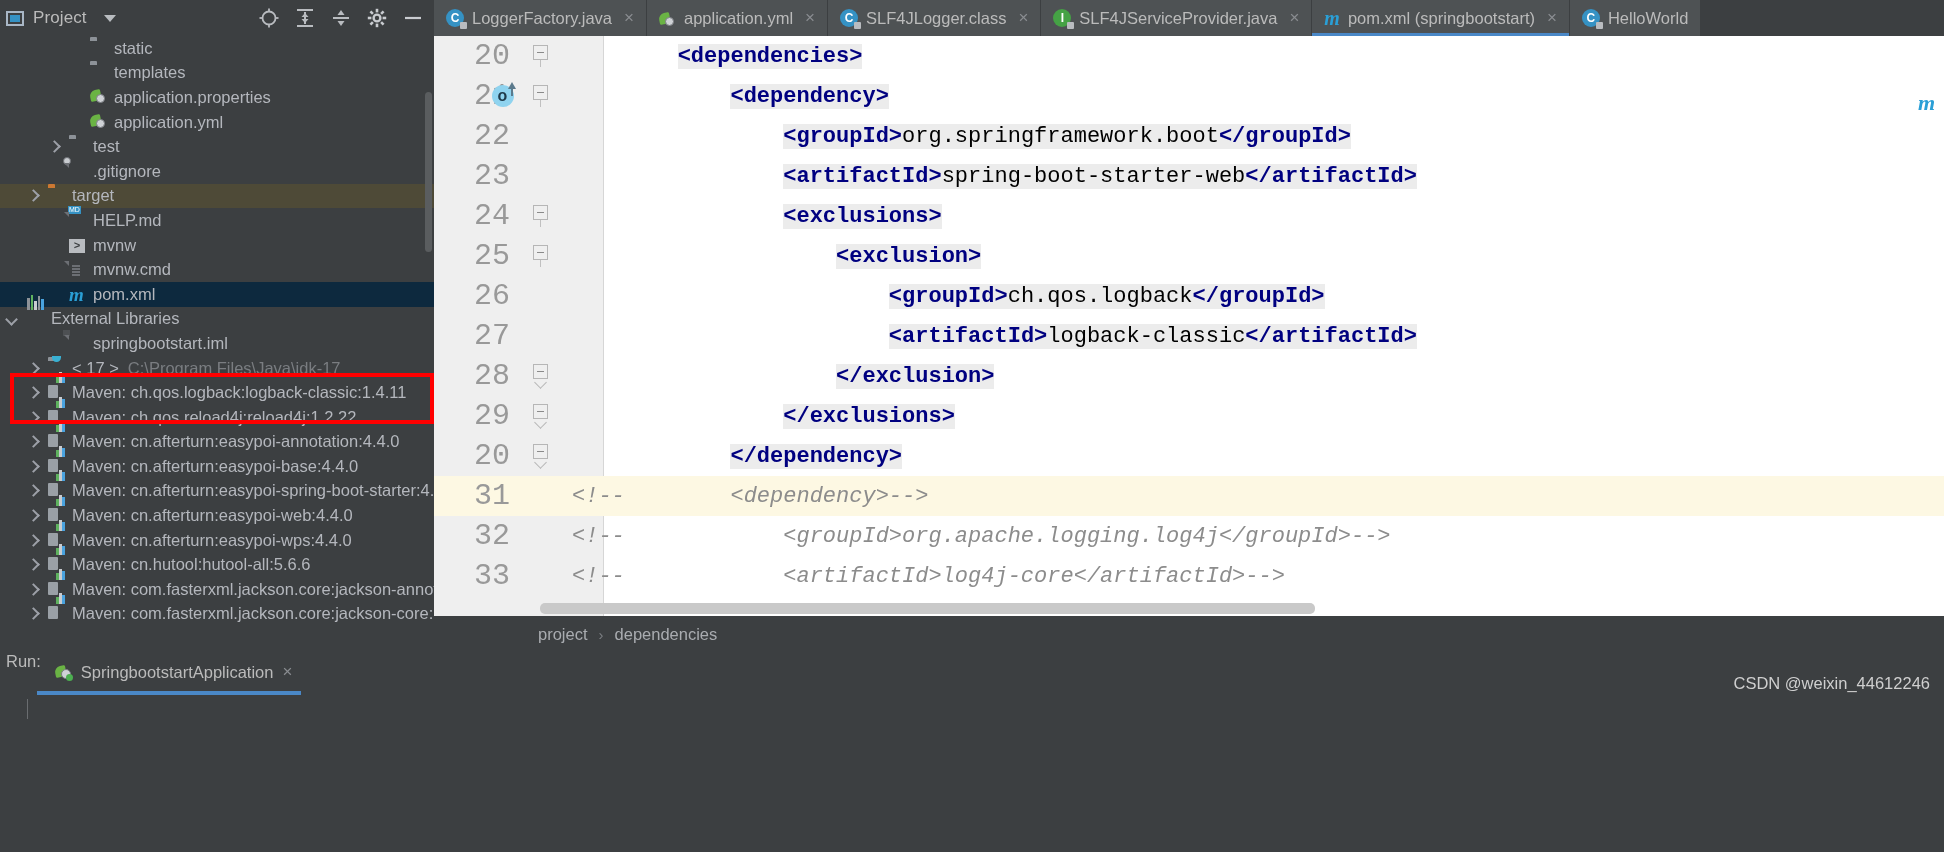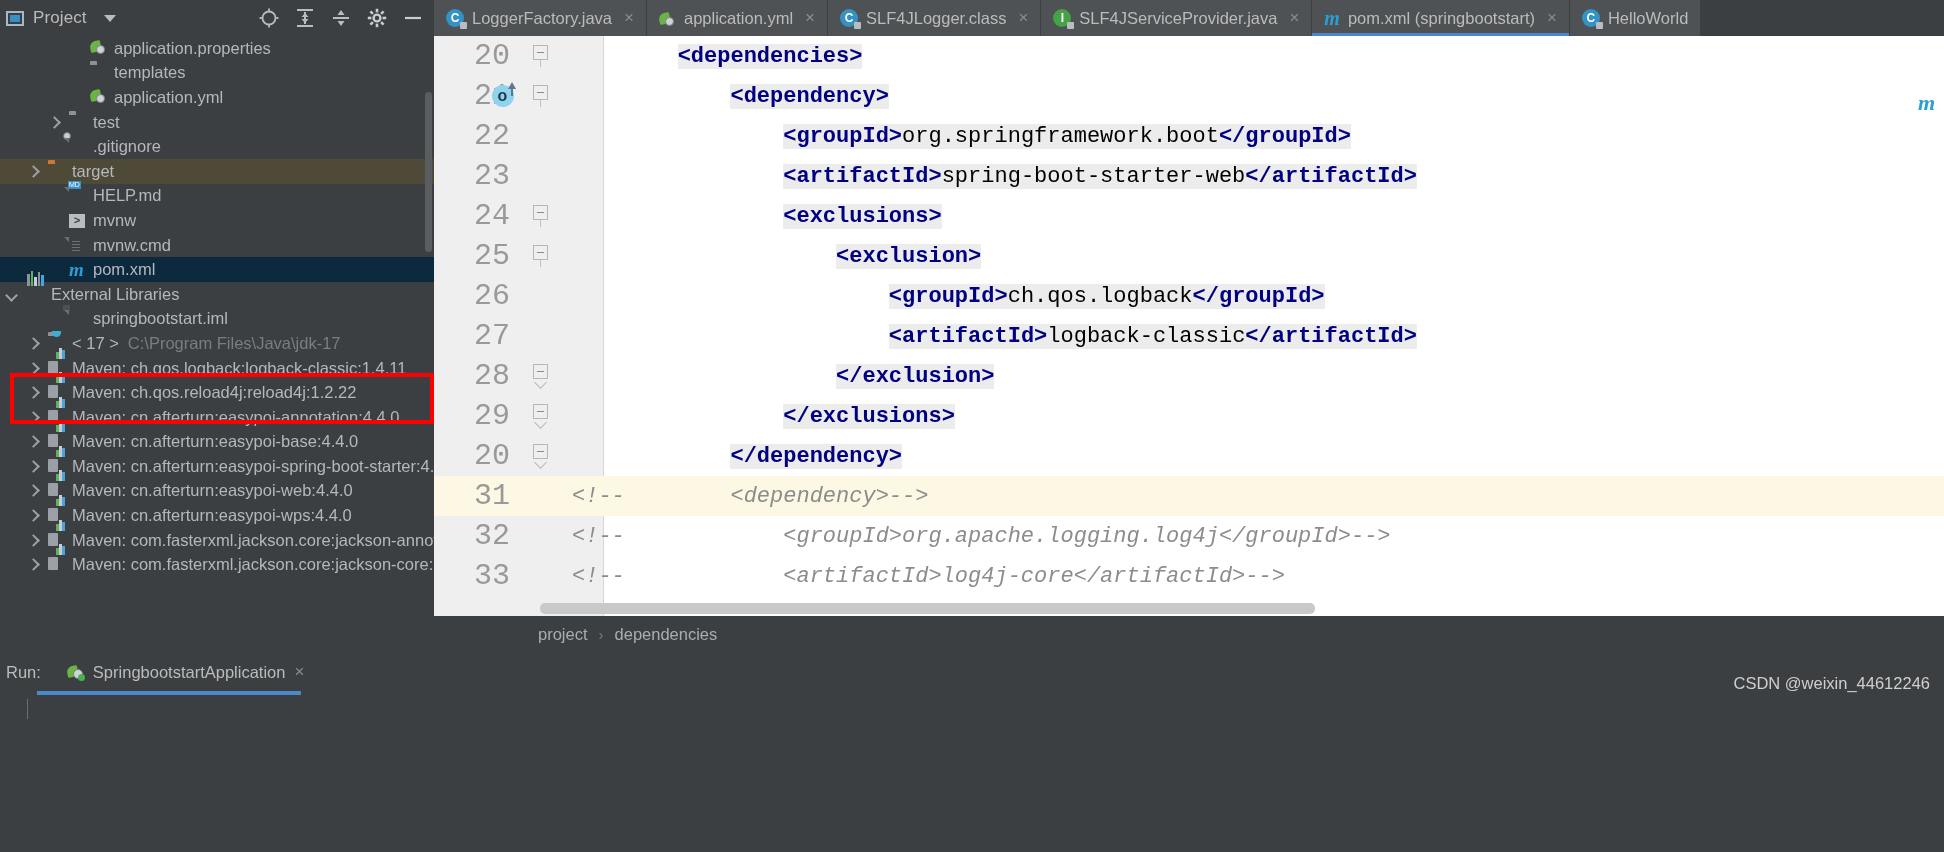--- a/index.html
+++ b/index.html
@@ -553,22 +553,21 @@
     position: absolute;
     left: 0; top: 652px;
     width: 1944px; height: 200px;
     background: #3c3f41;
   }
   .run-row {
     position: absolute;
     left: 0; top: 0;
     height: 40px;
     display: flex;
-    align-items: center;
-    gap: 26px;
+    gap: 14px;
     padding-left: 6px;
   }
   .run-label { color: #bbbbbb; font-size: 16.5px; }
   .run-tab {
     display: flex;
     align-items: center;
     gap: 9px;
     color: #bbbbbb;
     font-size: 16.5px;
   }
@@ -672,28 +671,34 @@
         <svg class="tool-ico" viewBox="0 0 22 22">
           <line x1="3" y1="11" x2="19" y2="11" stroke="#c9ccd0" stroke-width="2.2"></line>
         </svg>
       </div>
     </div>
 
     <div class="tree" id="tree-root">
         <div class="trow">
           <span style="flex: 0 0 69px;"></span>
           <span class="arrow " style="margin-right: 8px;"></span>
-          <span class="ficon"><span class="leaf"></span></span>
-          <span class="tlabel">application.properties</span>
+          <span class="ficon"><span class="folder"></span></span>
+          <span class="tlabel">static</span>
         </div>
         <div class="trow">
           <span style="flex: 0 0 69px;"></span>
           <span class="arrow " style="margin-right: 8px;"></span>
           <span class="ficon"><span class="folder"></span></span>
           <span class="tlabel">templates</span>
+        </div>
+        <div class="trow">
+          <span style="flex: 0 0 69px;"></span>
+          <span class="arrow " style="margin-right: 8px;"></span>
+          <span class="ficon"><span class="leaf"></span></span>
+          <span class="tlabel">application.properties</span>
         </div>
         <div class="trow">
           <span style="flex: 0 0 69px;"></span>
           <span class="arrow " style="margin-right: 8px;"></span>
           <span class="ficon"><span class="leaf"></span></span>
           <span class="tlabel">application.yml</span>
         </div>
         <div class="trow">
           <span style="flex: 0 0 48px;"></span>
           <span class="arrow right" style="margin-right: 8px;"></span>
@@ -791,20 +796,26 @@
           <span style="flex: 0 0 27px;"></span>
           <span class="arrow right" style="margin-right: 8px;"></span>
           <span class="ficon"><span class="jar-ico"><span class="jbody"></span><span class="b1"></span><span class="b2"></span><span class="b3"></span></span></span>
           <span class="tlabel">Maven: cn.afterturn:easypoi-web:4.4.0</span>
         </div>
         <div class="trow">
           <span style="flex: 0 0 27px;"></span>
           <span class="arrow right" style="margin-right: 8px;"></span>
           <span class="ficon"><span class="jar-ico"><span class="jbody"></span><span class="b1"></span><span class="b2"></span><span class="b3"></span></span></span>
           <span class="tlabel">Maven: cn.afterturn:easypoi-wps:4.4.0</span>
+        </div>
+        <div class="trow">
+          <span style="flex: 0 0 27px;"></span>
+          <span class="arrow right" style="margin-right: 8px;"></span>
+          <span class="ficon"><span class="jar-ico"><span class="jbody"></span><span class="b1"></span><span class="b2"></span><span class="b3"></span></span></span>
+          <span class="tlabel">Maven: cn.hutool:hutool-all:5.6.6</span>
         </div>
         <div class="trow">
           <span style="flex: 0 0 27px;"></span>
           <span class="arrow right" style="margin-right: 8px;"></span>
           <span class="ficon"><span class="jar-ico"><span class="jbody"></span><span class="b1"></span><span class="b2"></span><span class="b3"></span></span></span>
           <span class="tlabel">Maven: com.fasterxml.jackson.core:jackson-annotatio</span>
         </div>
         <div class="trow">
           <span style="flex: 0 0 27px;"></span>
           <span class="arrow right" style="margin-right: 8px;"></span>

